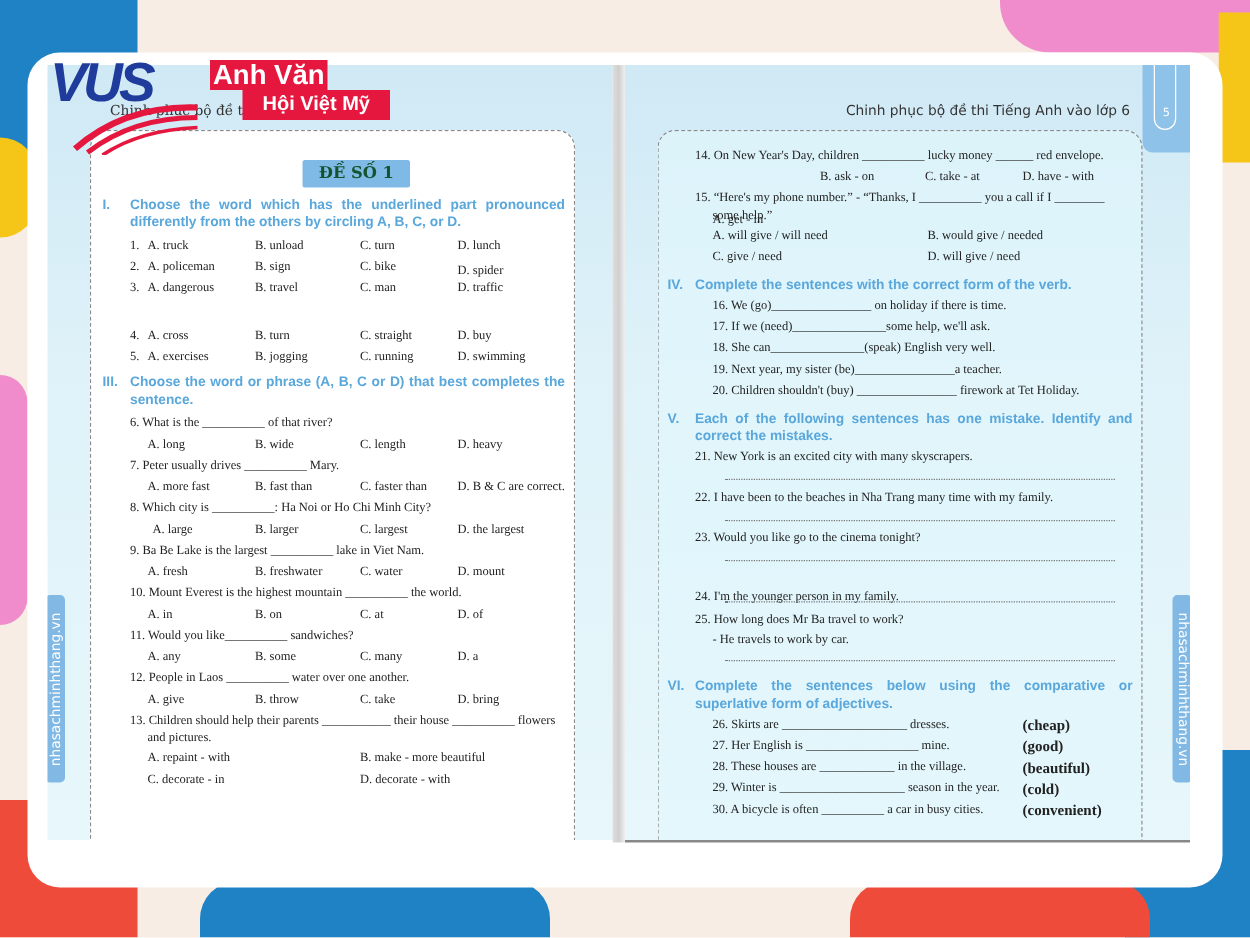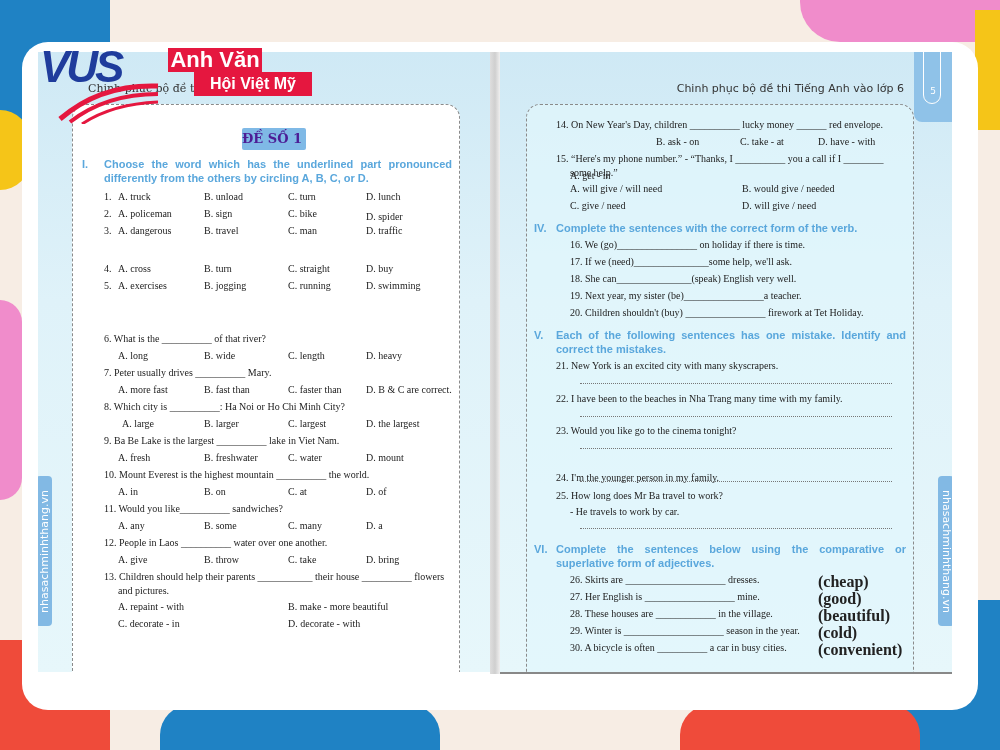--- a/index.html
+++ b/index.html
@@ -20,27 +20,27 @@
 .header-left{position:absolute;left:50px;top:30px;font-family:"DejaVu Serif",serif;font-size:11px;color:#333;}
 .tab-num{position:absolute;right:0;top:0;width:38px;height:70px;background:#8fc2e8;border-radius:0 0 0 8px;}
 .thermo{position:absolute;left:9px;top:-4px;width:18px;height:56px;border:1.5px solid #fff;border-radius:0 0 12px 12px;}
 .thermo-num{position:absolute;left:0;width:100%;top:34px;text-align:center;font-family:"DejaVu Sans",sans-serif;font-size:9px;color:#fff;}
 .side-label{position:absolute;width:16px;height:150px;background:#82b9e4;border-radius:4px;color:#fff;font-family:"DejaVu Sans",sans-serif;font-size:11px;display:flex;align-items:center;justify-content:center;}
 .side-label span{white-space:nowrap;display:inline-block;}
 .side-left{left:-2px;top:424px;}
 .side-left span{transform:rotate(-90deg);}
 .side-right{right:-2px;top:424px;}
 .side-right span{transform:rotate(90deg);}
-.title-badge{position:absolute;left:204px;top:76px;width:64px;height:22px;background:#7fb9e6;color:#4c1d95;font-family:"DejaVu Serif",serif;font-weight:bold;font-size:13px;line-height:22px;border-radius:2px;}
+.title-badge{position:absolute;left:204px;top:76px;width:86px;height:22px;background:#7fb9e6;color:#14532d;font-family:"DejaVu Serif",serif;font-weight:bold;font-size:13px;text-align:center;line-height:22px;border-radius:2px;}
 .sec{position:absolute;font-family:"Liberation Sans",sans-serif;font-weight:bold;color:#5aa7dc;font-size:11px;line-height:14px;text-align:justify;}
 .sec .num{position:absolute;left:-22px;top:0;}
 .q{position:absolute;font-size:10px;color:#222;white-space:nowrap;line-height:13px;}
 .opt{position:absolute;font-size:10px;color:#222;white-space:nowrap;line-height:13px;}
 .dots{position:absolute;border-bottom:1.5px dotted #777;height:1px;}
-.hint{position:absolute;font-size:16px;font-weight:bold;color:#222;white-space:nowrap;}
+.hint{position:absolute;font-size:12px;font-weight:bold;color:#222;white-space:nowrap;}
 .logo{position:absolute;left:40px;top:44px;}
 .logo-vus{position:absolute;left:0;top:0;font-family:"Liberation Sans",sans-serif;font-weight:bold;font-size:44px;color:#1f3c9c;letter-spacing:-3px;font-style:italic;line-height:46px;}
 .brand1{position:absolute;left:168px;top:48px;width:94px;height:24px;background:#e5173f;color:#fff;font-family:"Liberation Sans",sans-serif;font-weight:bold;font-size:22px;line-height:24px;text-align:center;}
 .brand2{position:absolute;left:194px;top:72px;width:118px;height:24px;background:#e5173f;color:#fff;font-family:"Liberation Sans",sans-serif;font-weight:bold;font-size:16px;line-height:24px;text-align:center;}
 </style>
 </head>
 <body>
 
 <div class="blob" style="left:0;top:0;width:110px;height:130px;background:#1f82c4;border-radius:0 0 60px 0;"></div>
 <div class="blob" style="left:0;top:110px;width:30px;height:80px;background:#f5c518;border-radius:0 30px 30px 0;"></div>
@@ -88,20 +88,21 @@
   <div class="opt" style="left:166px;top:210px;">B. turn</div>
   <div class="opt" style="left:250px;top:210px;">C. straight</div>
   <div class="opt" style="left:328px;top:210px;">D. buy</div>
 
   <div class="q" style="left:66px;top:227px;">5.</div>
   <div class="opt" style="left:80px;top:227px;">A. exercises</div>
   <div class="opt" style="left:166px;top:227px;">B. jogging</div>
   <div class="opt" style="left:250px;top:227px;">C. running</div>
   <div class="opt" style="left:328px;top:227px;">D. swimming</div>
 
+  <div class="sec" style="left:66px;top:247px;width:348px;"><span class="num">III.</span><span>Choose the word or phrase (A, B, C or D) that best completes the sentence.</span></div>
 
   <div class="q" style="left:66px;top:280px;">6. What is the __________ of that river?</div>
   <div class="opt" style="left:80px;top:297px;">A. long</div>
   <div class="opt" style="left:166px;top:297px;">B. wide</div>
   <div class="opt" style="left:250px;top:297px;">C. length</div>
   <div class="opt" style="left:328px;top:297px;">D. heavy</div>
 
   <div class="q" style="left:66px;top:314px;">7. Peter usually drives __________ Mary.</div>
   <div class="opt" style="left:80px;top:331px;">A. more fast</div>
   <div class="opt" style="left:166px;top:331px;">B. fast than</div>

